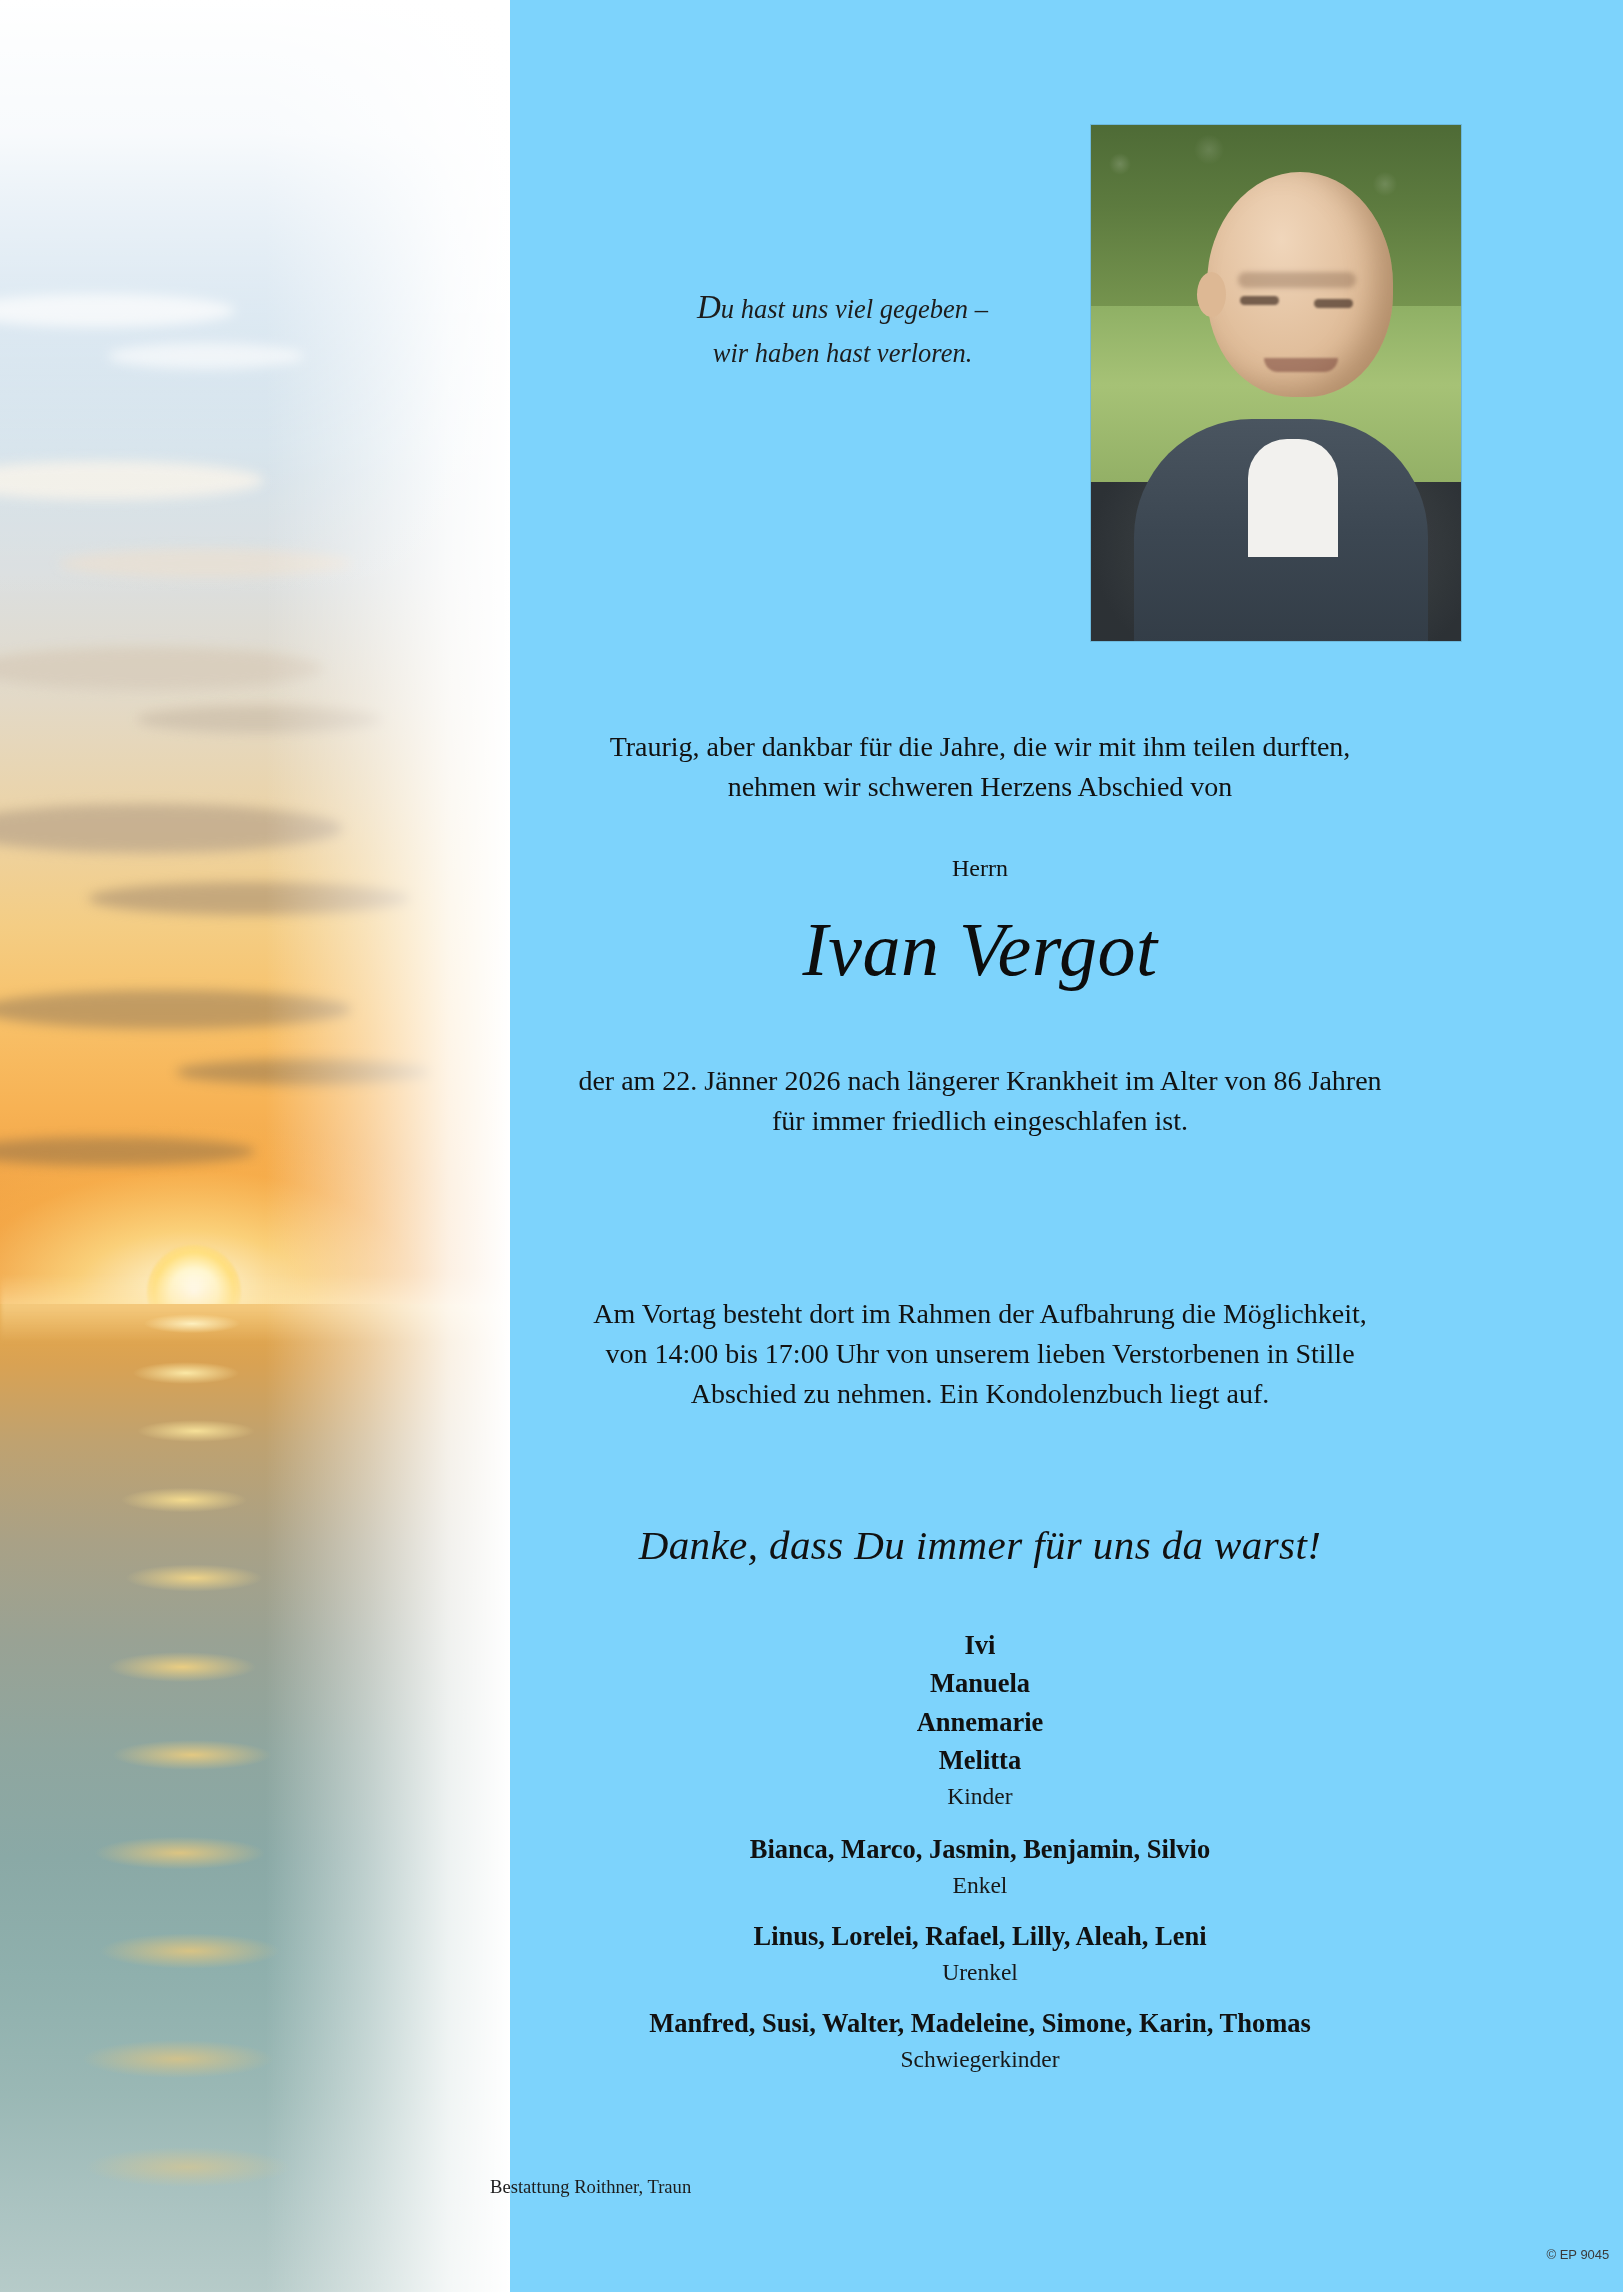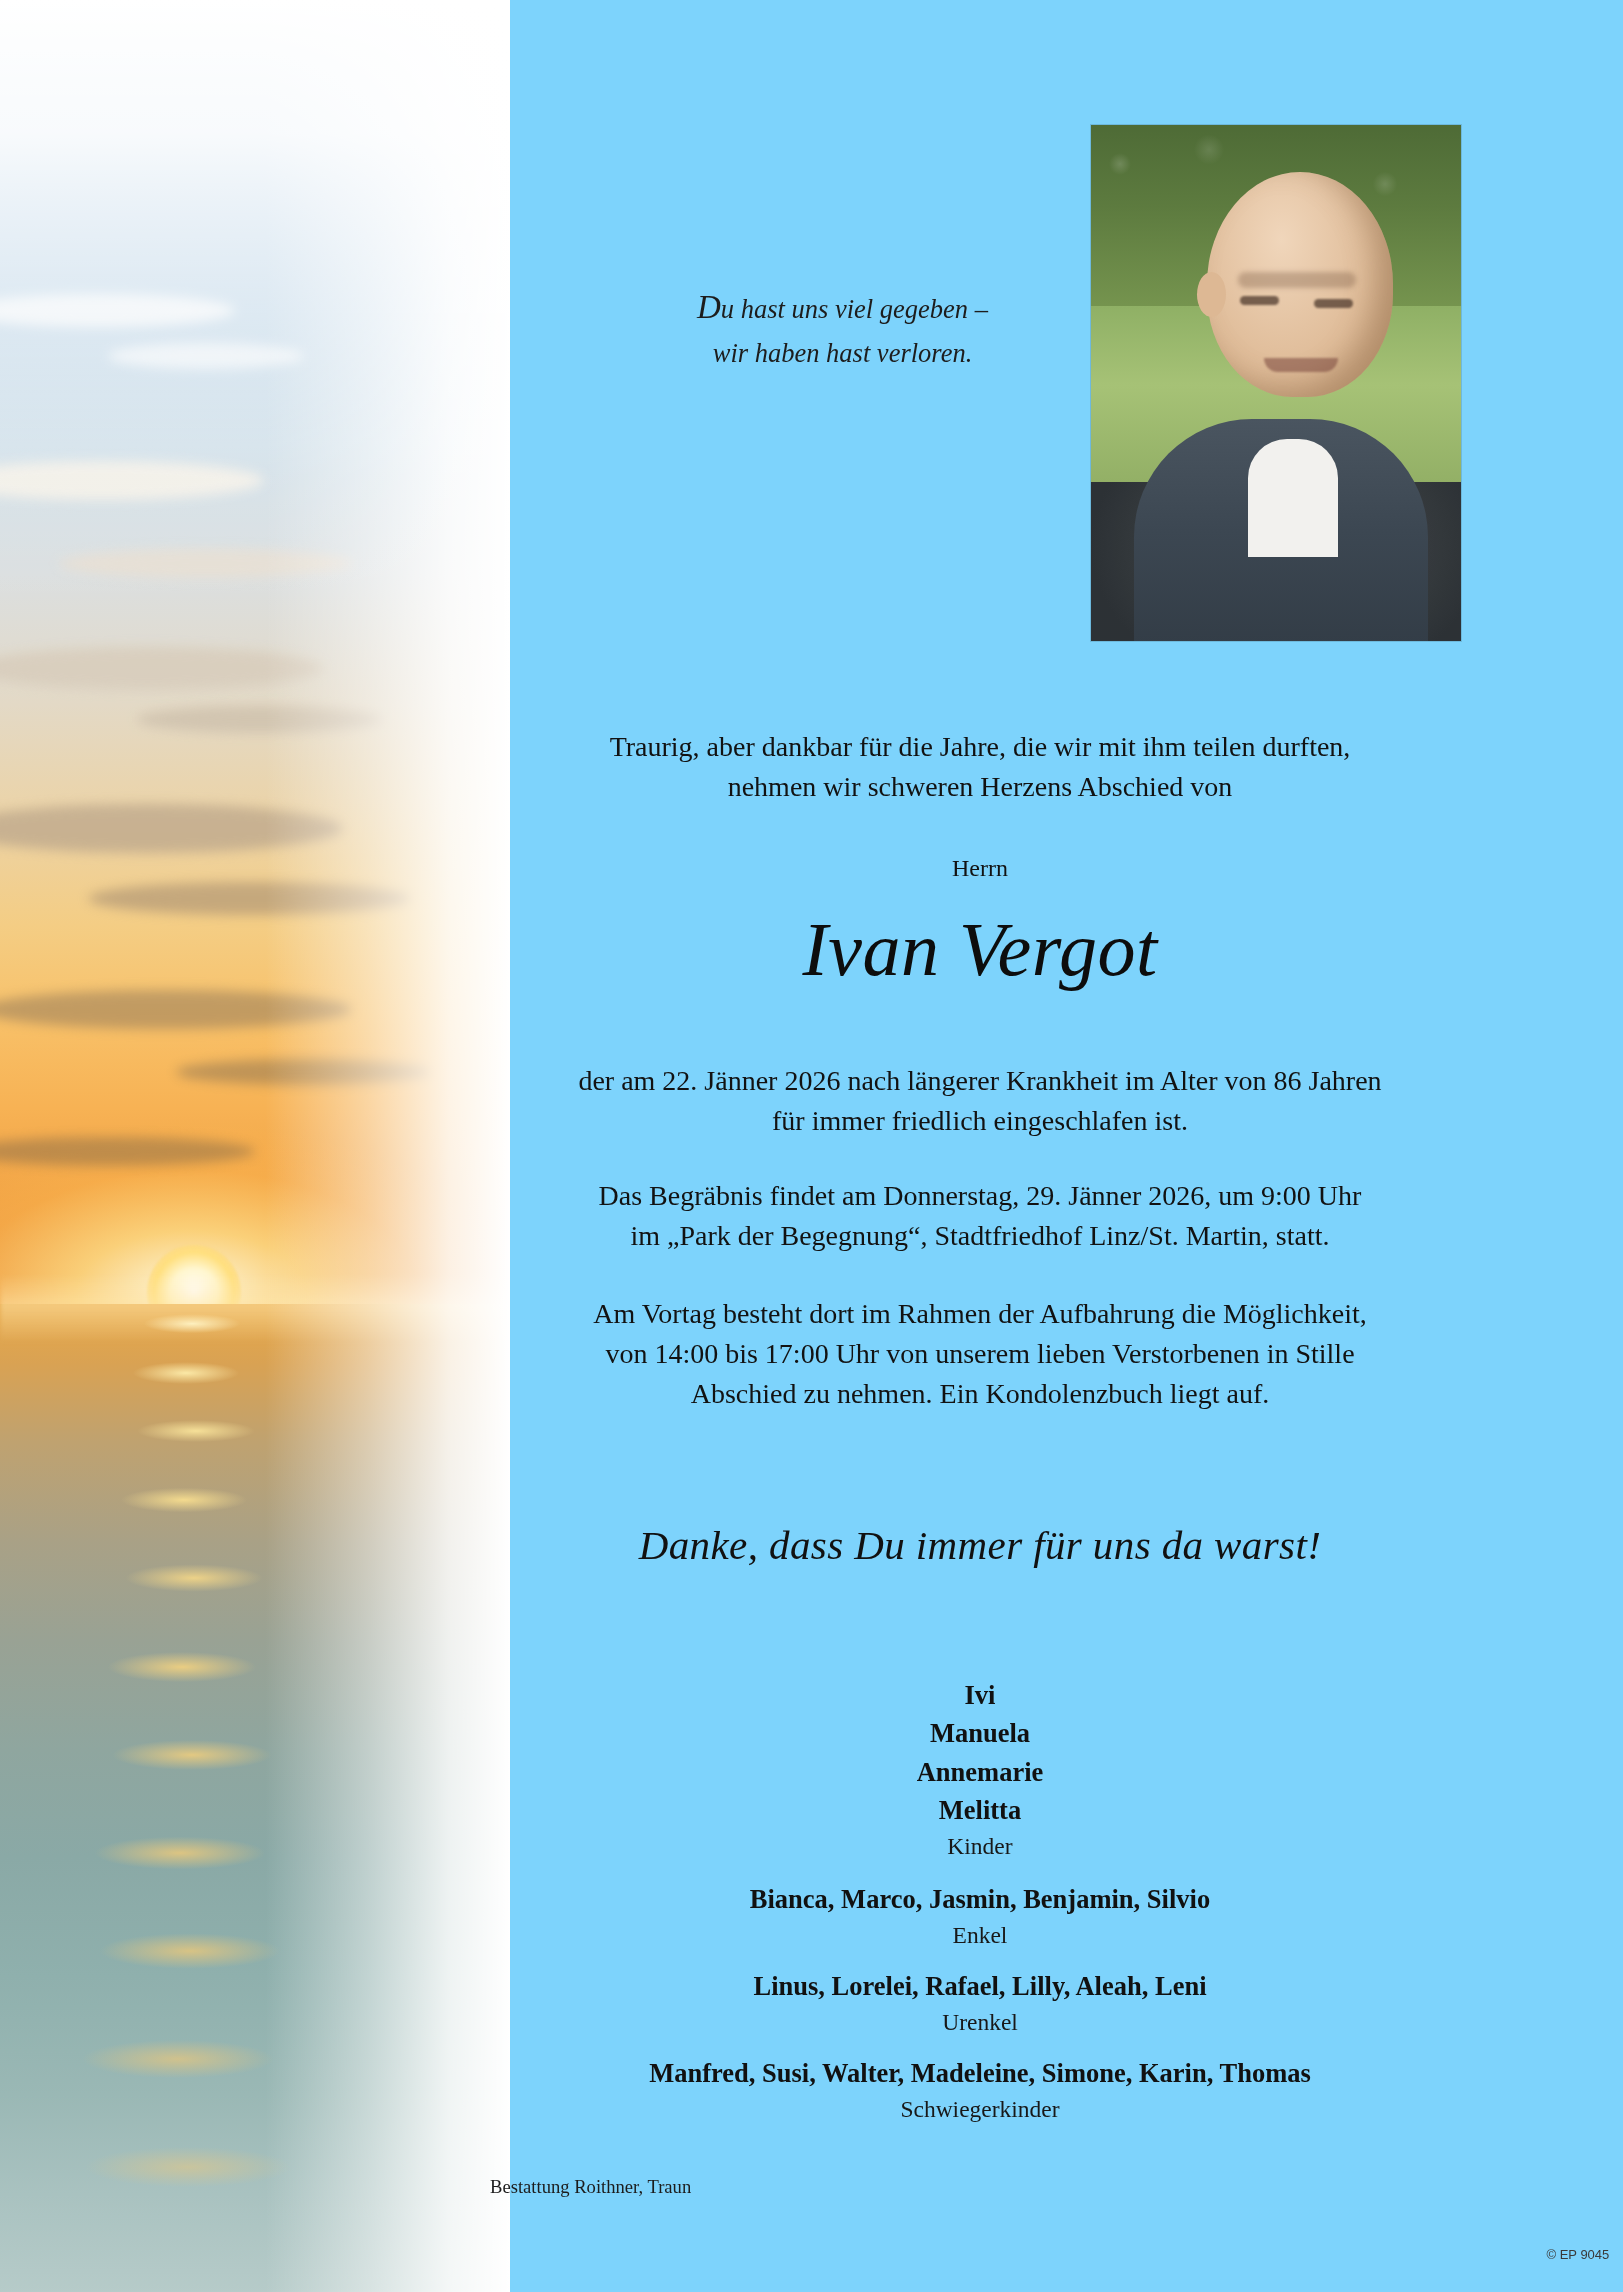--- a/index.html
+++ b/index.html
@@ -293,21 +293,21 @@
     text-align: center;
     font-style: italic;
     font-size: 41px;
     letter-spacing: 0.4px;
     color: #111111;
   }
 
   .family {
     position: absolute;
     left: 0;
-    top: 1676px;
+    top: 1626px;
     width: 980px;
     text-align: center;
   }
   .family .names {
     font-weight: bold;
     font-size: 26.5px;
     line-height: 1.45;
     color: #111111;
   }
   .family .role {
@@ -384,21 +384,20 @@
     </div>
 
     <div class="block intro">Traurig, aber dankbar für die Jahre, die wir mit ihm teilen durften,<br>nehmen wir schweren Herzens Abschied von</div>
 
     <div class="block herr">Herrn</div>
 
     <div class="block name">Ivan Vergot</div>
 
     <div class="block died">der am 22. Jänner 2026 nach längerer Krankheit im Alter von 86 Jahren<br>für immer friedlich eingeschlafen ist.</div>
 
-    <div class="block funeral">Das Begräbnis findet am Donnerstag, 29. Jänner 2026, um 9:00 Uhr<br>im „Park der Begegnung“, Stadtfriedhof Linz/St. Martin, statt.</div>
 
     <div class="block vigil">Am Vortag besteht dort im Rahmen der Aufbahrung die Möglichkeit,<br>von 14:00 bis 17:00 Uhr von unserem lieben Verstorbenen in Stille<br>Abschied zu nehmen. Ein Kondolenzbuch liegt auf.</div>
 
     <div class="thanks">Danke, dass Du immer für uns da warst!</div>
 
     <div class="family">
       <div class="group first">
         <div class="names">Ivi<br>Manuela<br>Annemarie<br>Melitta</div>
         <div class="role">Kinder</div>
       </div>

